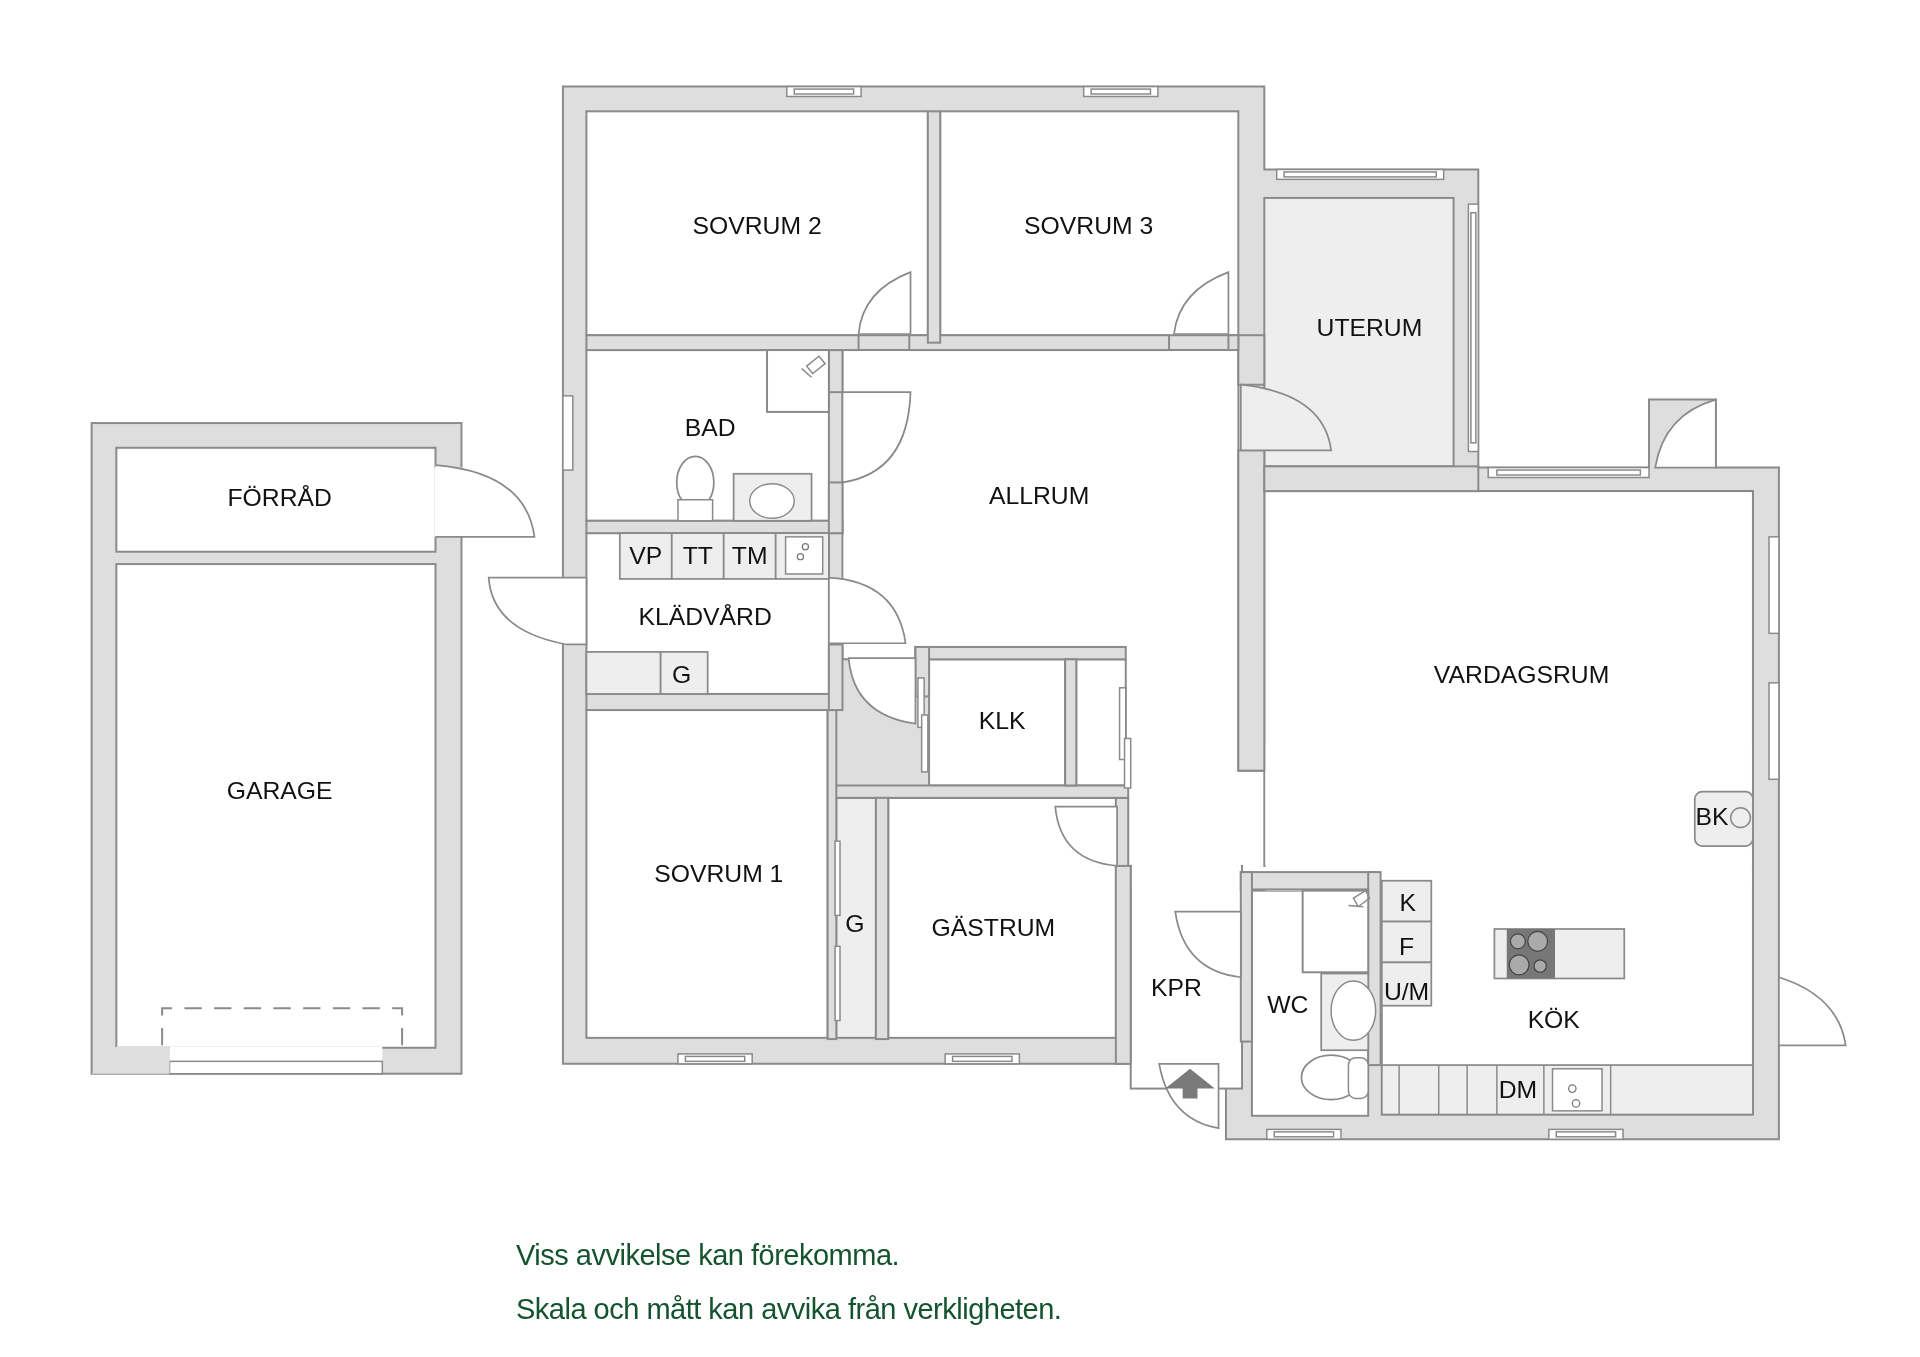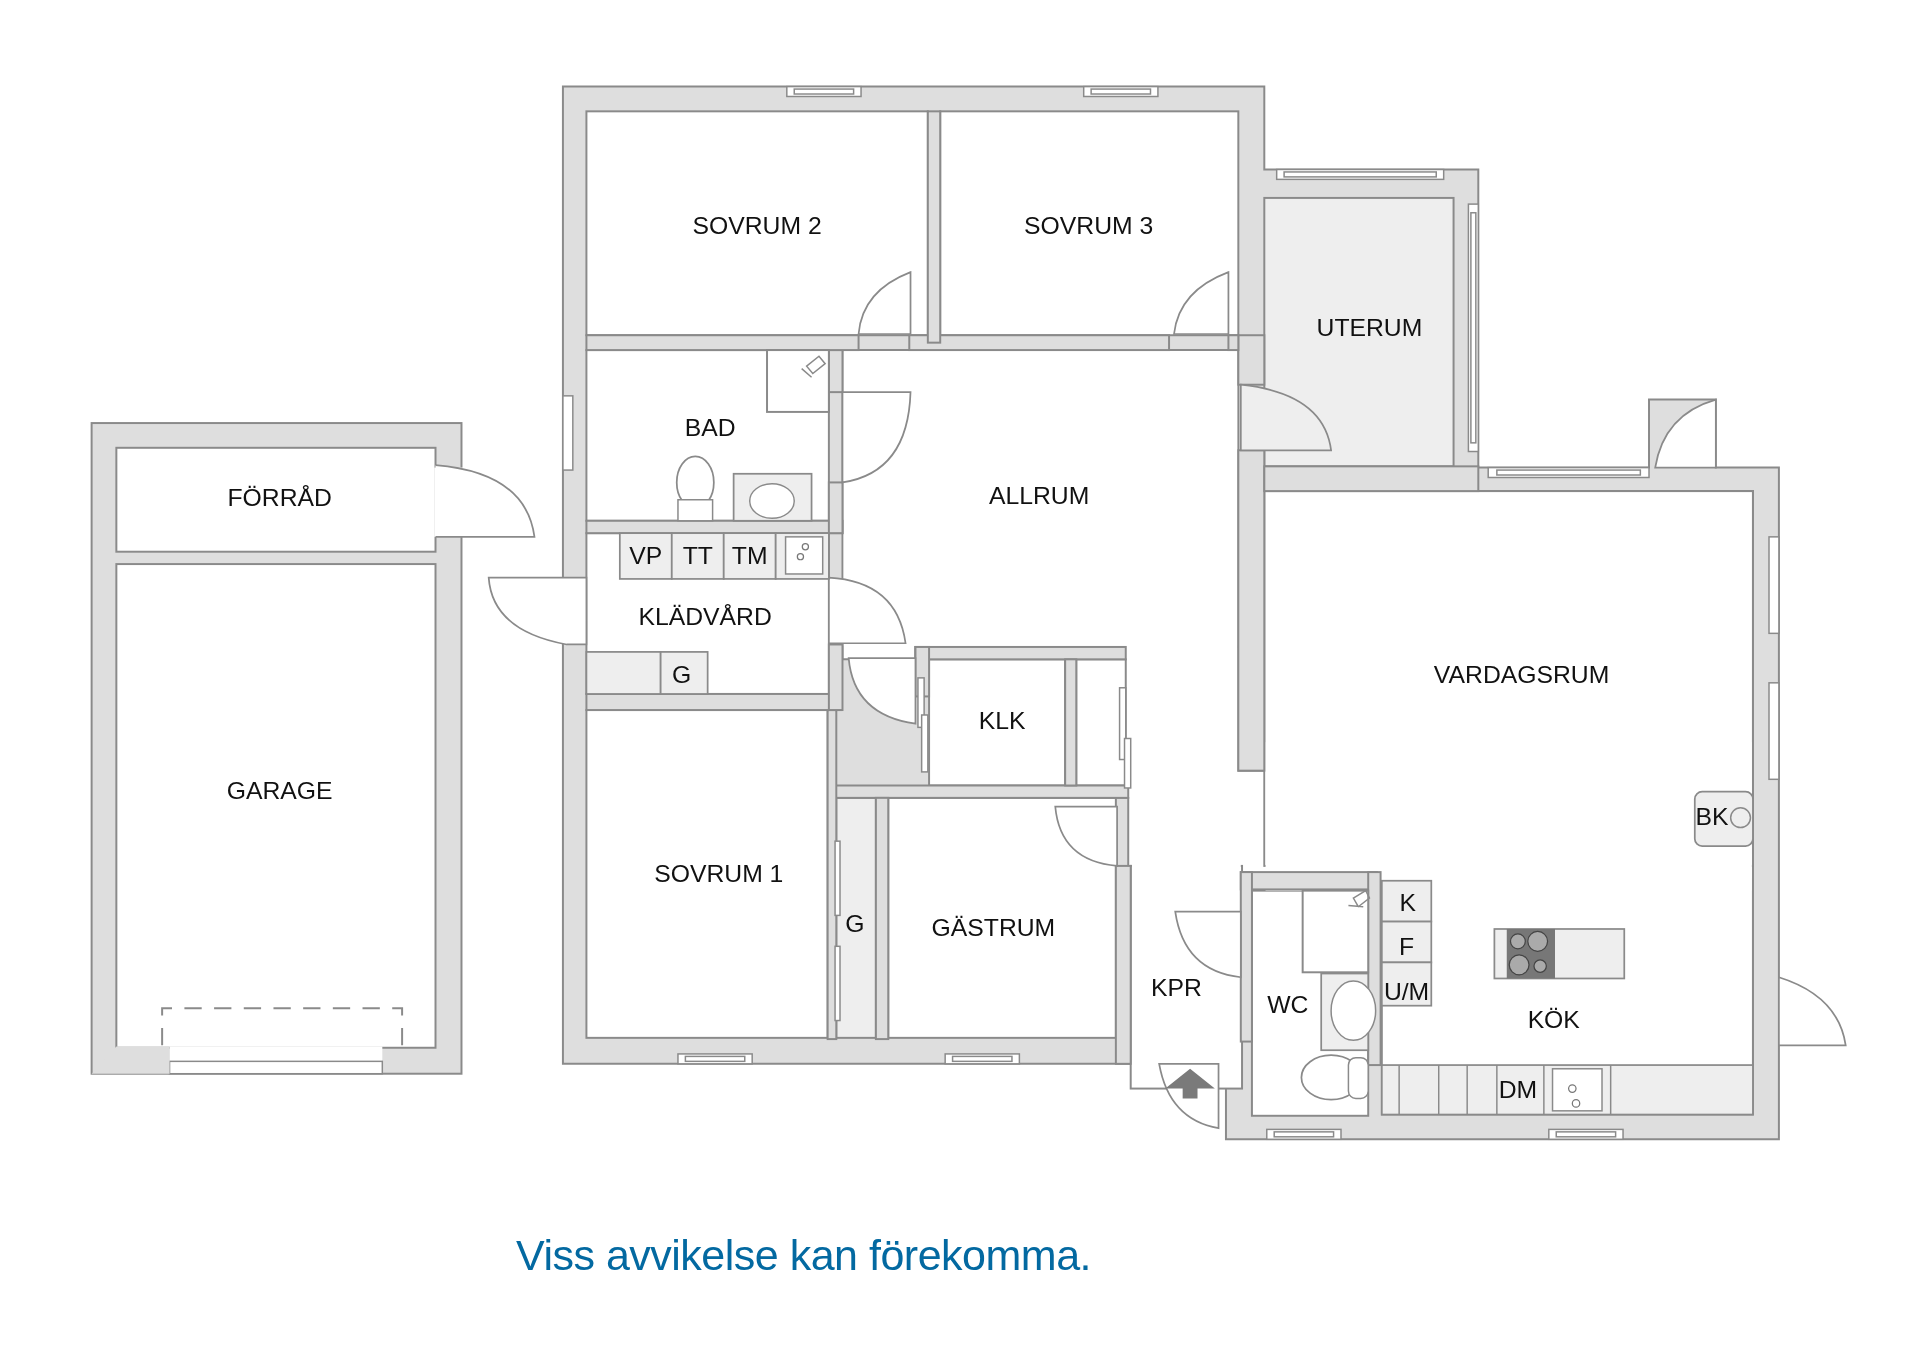--- a/index.html
+++ b/index.html
@@ -7,21 +7,21 @@
   #plan { position: absolute; left: 0; top: 0; width: 1920px; height: 1357px; }
   .wall { fill: #dedede; stroke: #8a8a8a; stroke-width: 1.6; }
   .floor { fill: #ffffff; stroke: #8a8a8a; stroke-width: 1.6; }
   .floor-grey { fill: #eeeeee; stroke: #8a8a8a; stroke-width: 1.6; }
   .fixture { fill: #eeeeee; stroke: #8a8a8a; stroke-width: 1.4; }
   .door { fill: #ffffff; stroke: #8a8a8a; stroke-width: 1.4; }
   .win { fill: #ffffff; stroke: #8a8a8a; stroke-width: 1.2; }
   .dash { fill: none; stroke: #8a8a8a; stroke-width: 1.6; stroke-dasharray: 14 10; }
   .label { font-family: "Liberation Sans", sans-serif; font-size: 20px; fill: #111111; text-anchor: middle; dominant-baseline: middle; }
   .label-sm { font-family: "Liberation Sans", sans-serif; font-size: 20px; fill: #111111; text-anchor: middle; dominant-baseline: middle; }
-  .disclaimer { position: absolute; left: 516px; top: 1228px; font-family: "Liberation Sans", sans-serif; font-size: 43px; line-height: 54px; color: #0369a1; letter-spacing: -0.5px; }
+  .disclaimer { position: absolute; left: 516px; top: 1228px; font-family: "Liberation Sans", sans-serif; font-size: 29px; line-height: 54px; color: #14532d; letter-spacing: -0.5px; }
   .disclaimer div { white-space: nowrap; }
 </style>
 </head>
 <body>
 
 <svg id="plan" viewBox="0 0 1552 1097" xmlns="http://www.w3.org/2000/svg">
 
   <g>
     <rect class="wall" x="74" y="342" width="299" height="526"></rect>
     <rect class="floor" x="94" y="362" width="258" height="84"></rect>
@@ -247,13 +247,14 @@
     <text class="label-sm" x="1138" y="731">K</text>
     <text class="label-sm" x="1137" y="767">F</text>
     <text class="label-sm" x="1137" y="803">U/M</text>
     <text class="label-sm" x="1227" y="882">DM</text>
     <text class="label-sm" x="1384" y="662">BK</text>
   </g>
 </svg>
 
 <div class="disclaimer">
   <div>Viss avvikelse kan förekomma.</div>
+  <div>Skala och mått kan avvika från verkligheten.</div>
 </div>
 
 </body></html>

